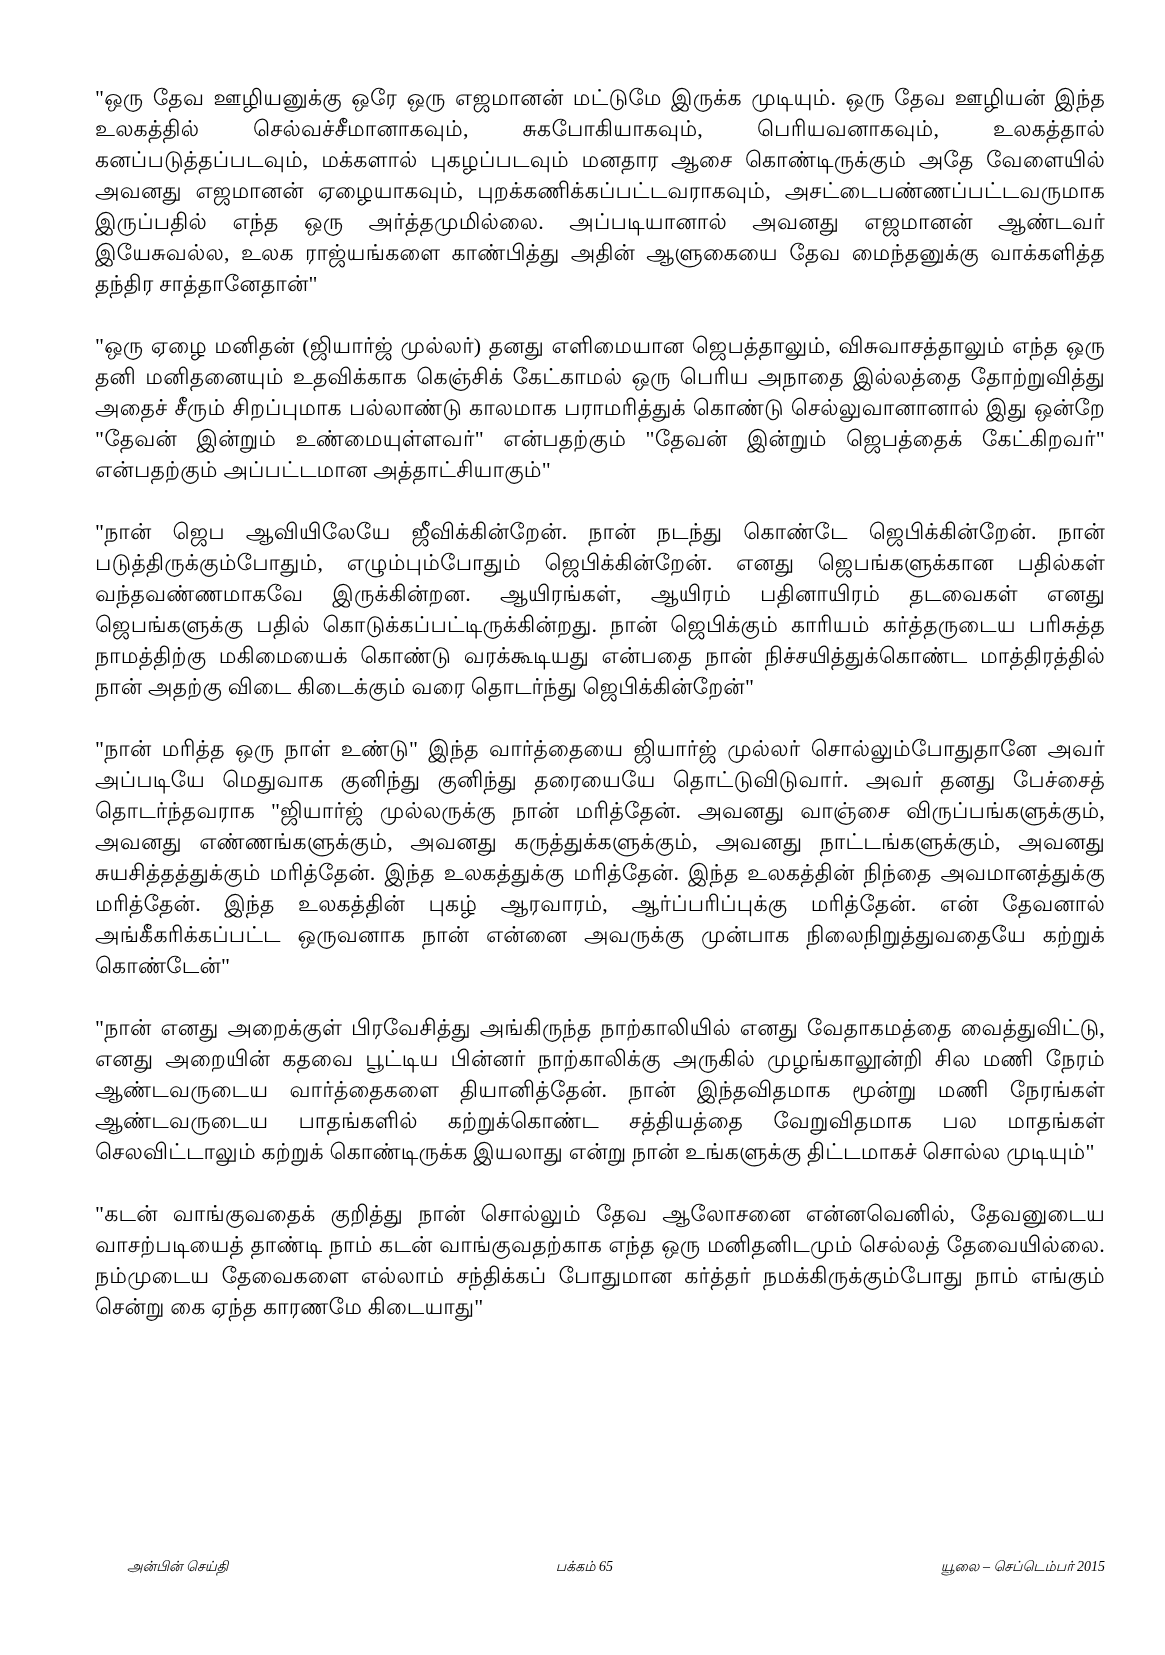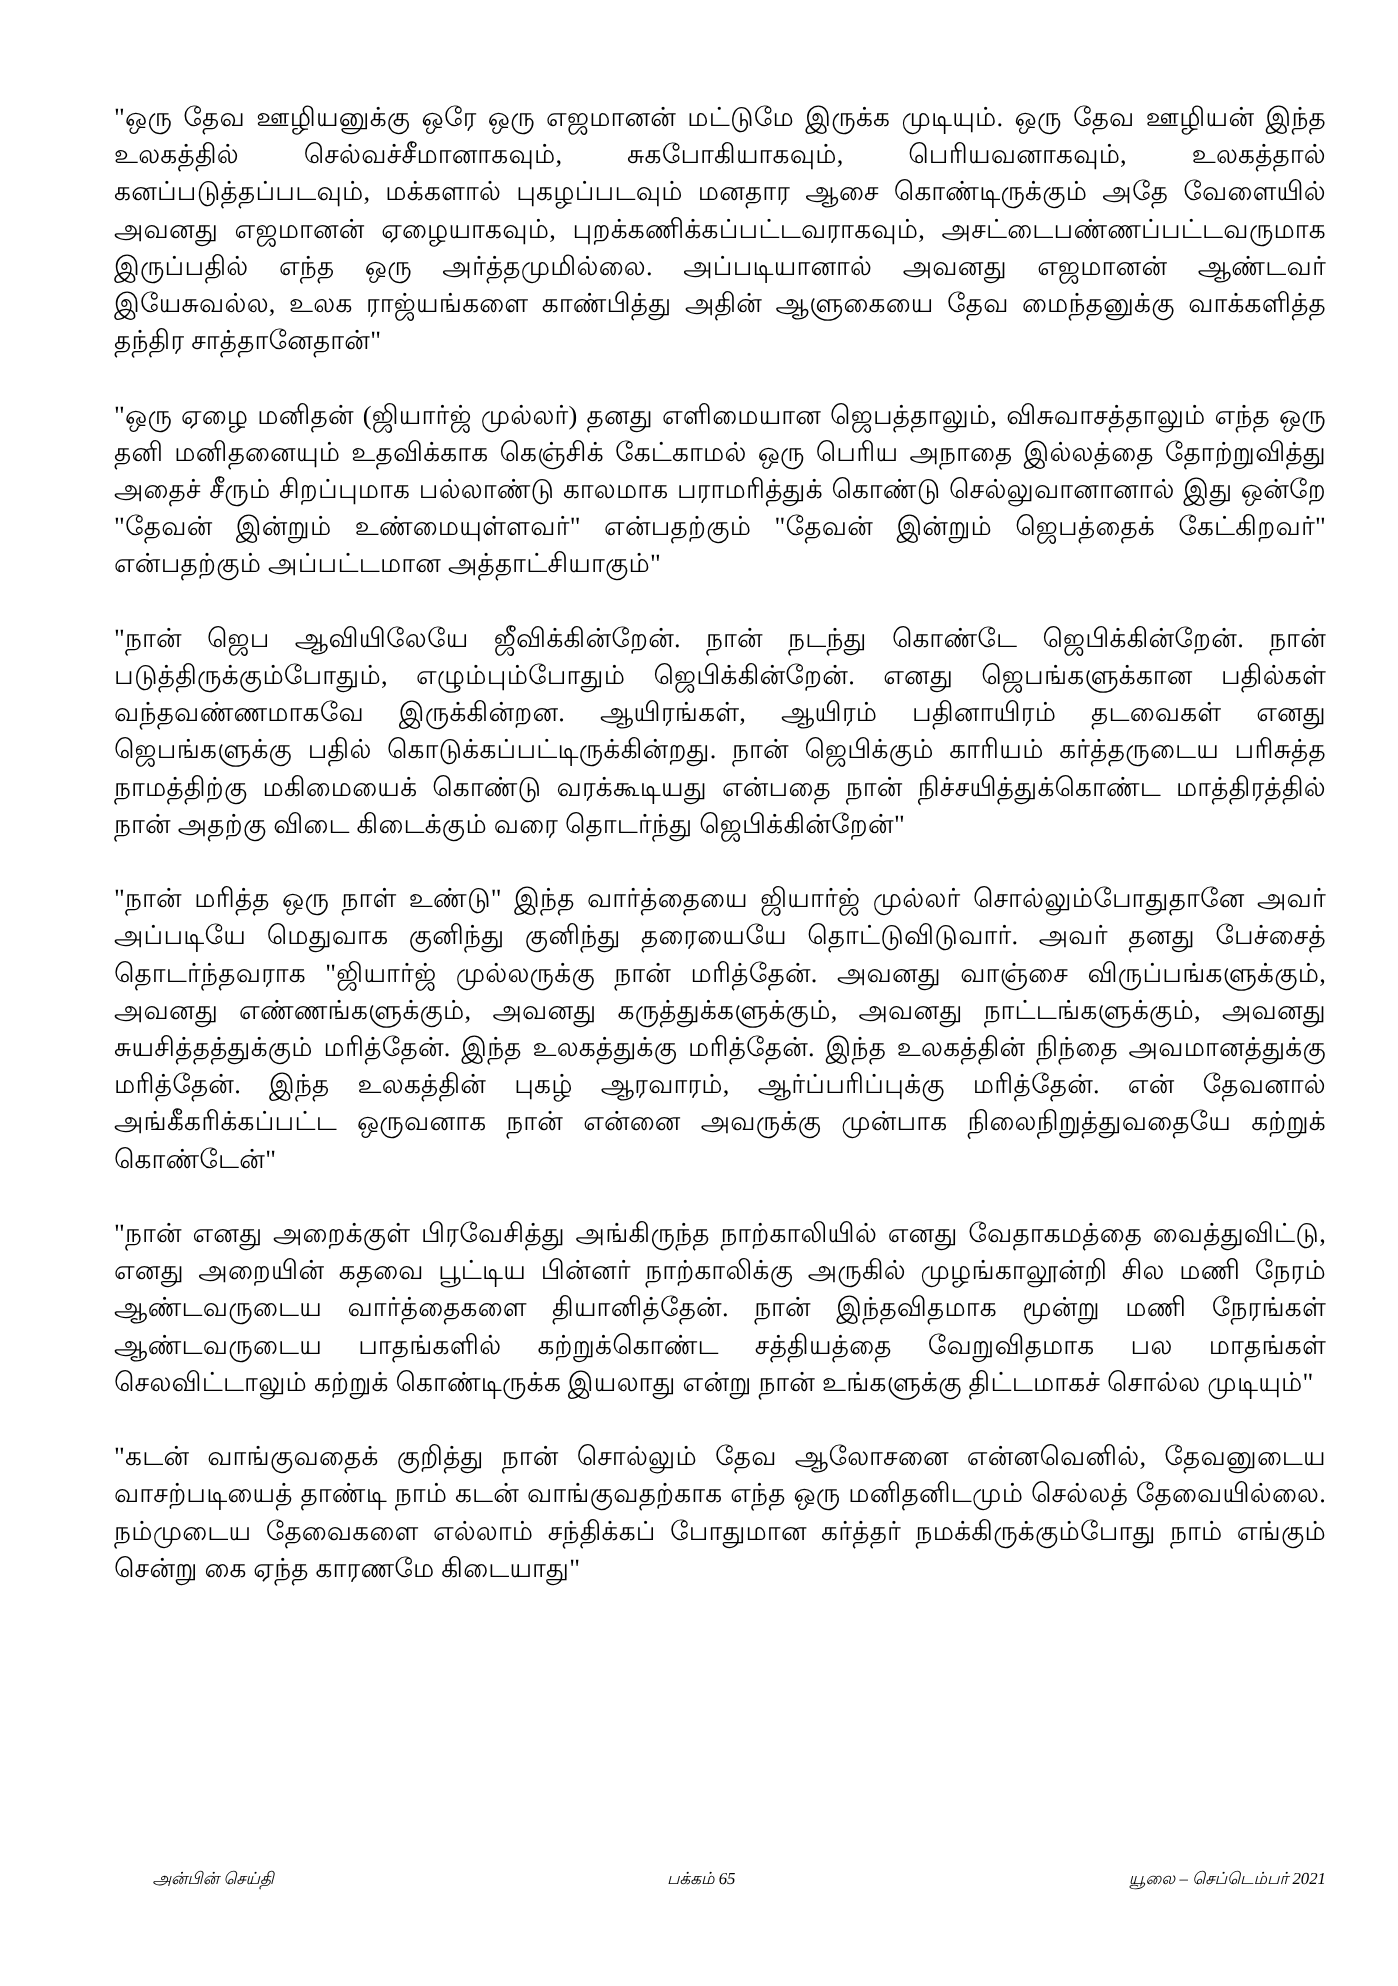--- a/index.html
+++ b/index.html
@@ -69,16 +69,16 @@
 
     <p class="quote">"நான் எனது அறைக்குள் பிரவேசித்து அங்கிருந்த நாற்காலியில் எனது வேதாகமத்தை வைத்துவிட்டு, எனது அறையின் கதவை பூட்டிய பின்னர் நாற்காலிக்கு அருகில் முழங்காலூன்றி சில மணி நேரம் ஆண்டவருடைய வார்த்தைகளை தியானித்தேன். நான் இந்தவிதமாக மூன்று மணி நேரங்கள் ஆண்டவருடைய பாதங்களில் கற்றுக்கொண்ட சத்தியத்தை வேறுவிதமாக பல மாதங்கள் செலவிட்டாலும் கற்றுக் கொண்டிருக்க இயலாது என்று நான் உங்களுக்கு திட்டமாகச் சொல்ல முடியும்"</p>
 
     <p class="quote">"கடன் வாங்குவதைக் குறித்து நான் சொல்லும் தேவ ஆலோசனை என்னவெனில், தேவனுடைய வாசற்படியைத் தாண்டி நாம் கடன் வாங்குவதற்காக எந்த ஒரு மனிதனிடமும் செல்லத் தேவையில்லை. நம்முடைய தேவைகளை எல்லாம் சந்திக்கப் போதுமான கர்த்தர் நமக்கிருக்கும்போது நாம் எங்கும் சென்று கை ஏந்த காரணமே கிடையாது"</p>
 
   </div>
 
   <div class="footer">
     <span class="item">அன்பின் செய்தி</span>
     <span class="item">பக்கம் 65</span>
-    <span class="item">யூலை – செப்டெம்பர் 2021</span>
+    <span class="item">யூலை – செப்டெம்பர் 2015</span>
   </div>
 
 </div>
 
 </body></html>

